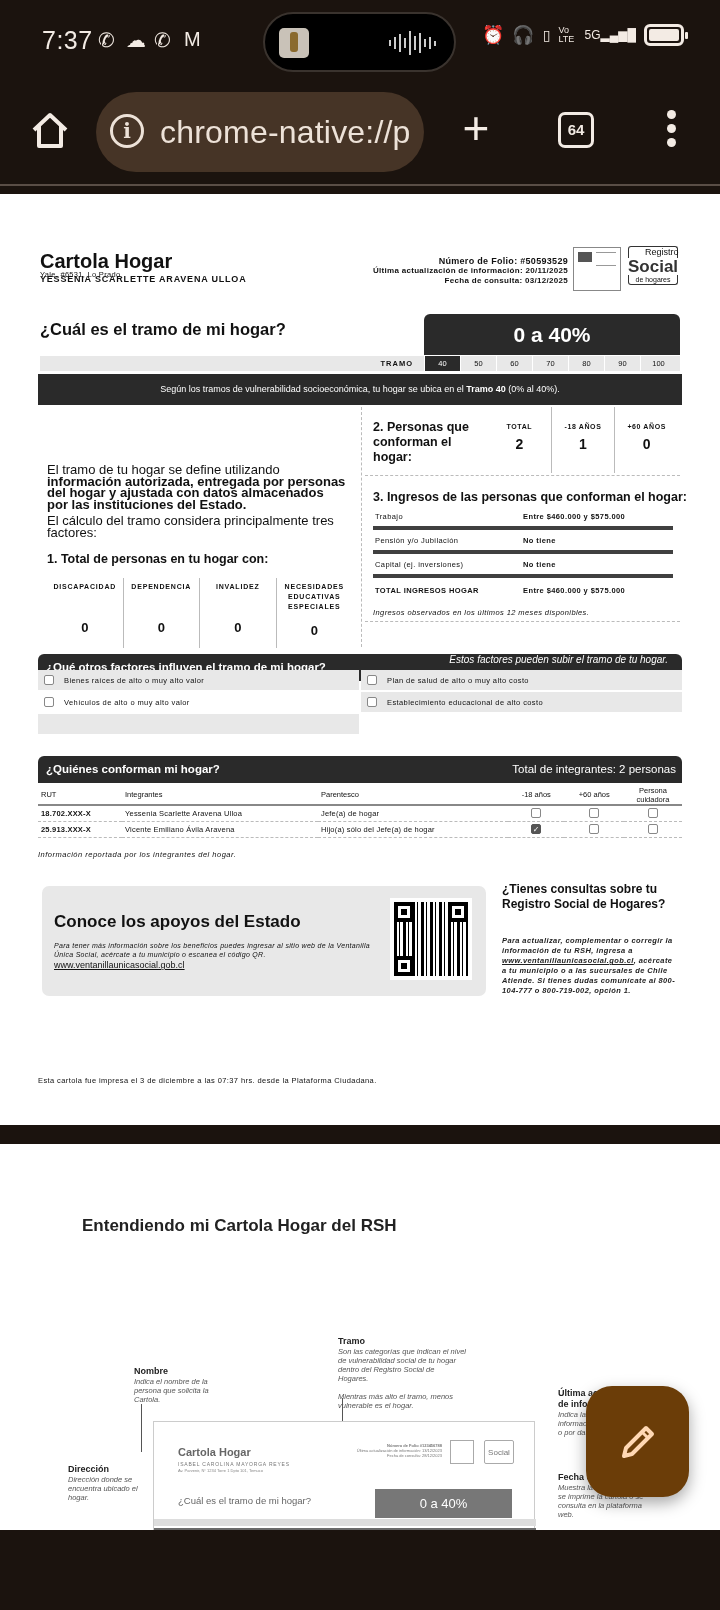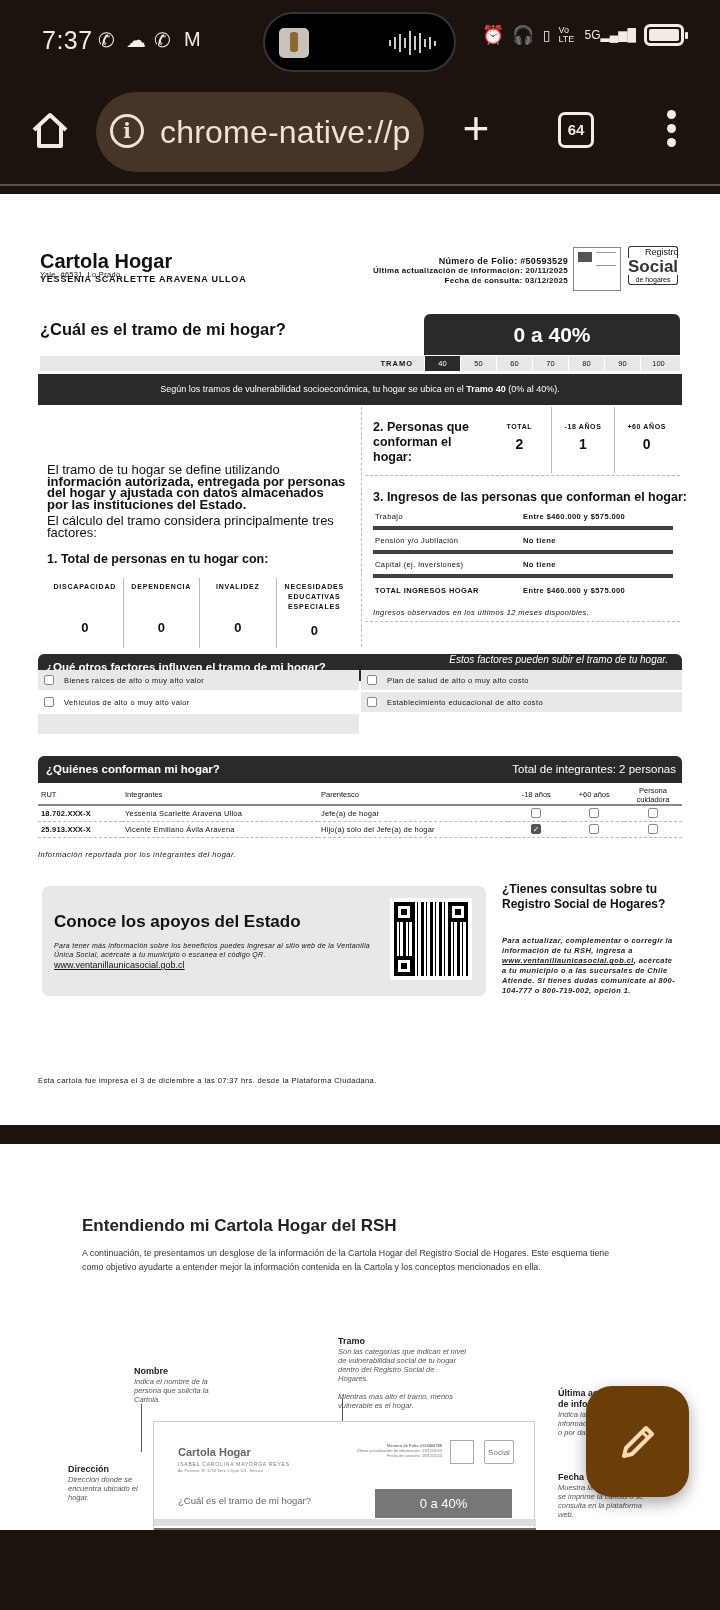--- a/index.html
+++ b/index.html
@@ -367,21 +367,20 @@
     <div class="t">¿Tienes consultas sobre tu Registro Social de Hogares?</div>
     <div class="p"><span>Para actualizar, complementar o corregir la información de tu RSH, ingresa a </span><u>www.ventanillaunicasocial.gob.cl</u><span>, acércate a tu municipio o a las sucursales de Chile Atiende. Si tienes dudas comunícate al 800-104-777 o 800-719-002, opción 1.</span></div>
   </div>
   <div class="foot">Esta cartola fue impresa el 3 de diciembre a las 07:37 hrs. desde la Plataforma Ciudadana.</div>
 </div>
 
 <div id="gap"></div>
 
 <div id="page2">
   <div class="p2-title">Entendiendo mi Cartola Hogar del RSH</div>
-  <div class="p2-p">A continuación, te presentamos un desglose de la información de la Cartola Hogar del Registro Social de Hogares.  Este esquema tiene como objetivo ayudarte a entender mejor la información contenida en la Cartola y los conceptos mencionados en ella.</div>
 
   <div class="ann" style="left:134px;top:222px;width:80px"><b>Nombre</b><span>Indica el nombre de la persona que solicita la Cartola.</span></div>
   <div class="ann" style="left:338px;top:192px;width:128px"><b>Tramo</b><span>Son las categorías que indican el nivel de vulnerabilidad social de tu hogar dentro del Registro Social de Hogares.</span><br><br><span>Mientras más alto el tramo, menos vulnerable es el hogar.</span></div>
   <div class="ann" style="left:68px;top:320px;width:70px"><b>Dirección</b><span>Dirección donde se encuentra ubicado el hogar.</span></div>
   <div class="ann" style="left:558px;top:244px;width:90px"><b>Última actualización de información</b><span>Indica la fecha en la que la información fue informada o por datos</span></div>
   <div class="ann" style="left:558px;top:328px;width:90px"><b>Fecha de consulta</b><span>Muestra la fecha en que se imprime la cartola o se consulta en la plataforma web.</span></div>
 
   <div class="arrowv" style="left:141px;top:260px;height:48px"></div>
   <div class="arrowv" style="left:342px;top:254px;height:132px"></div>
 

